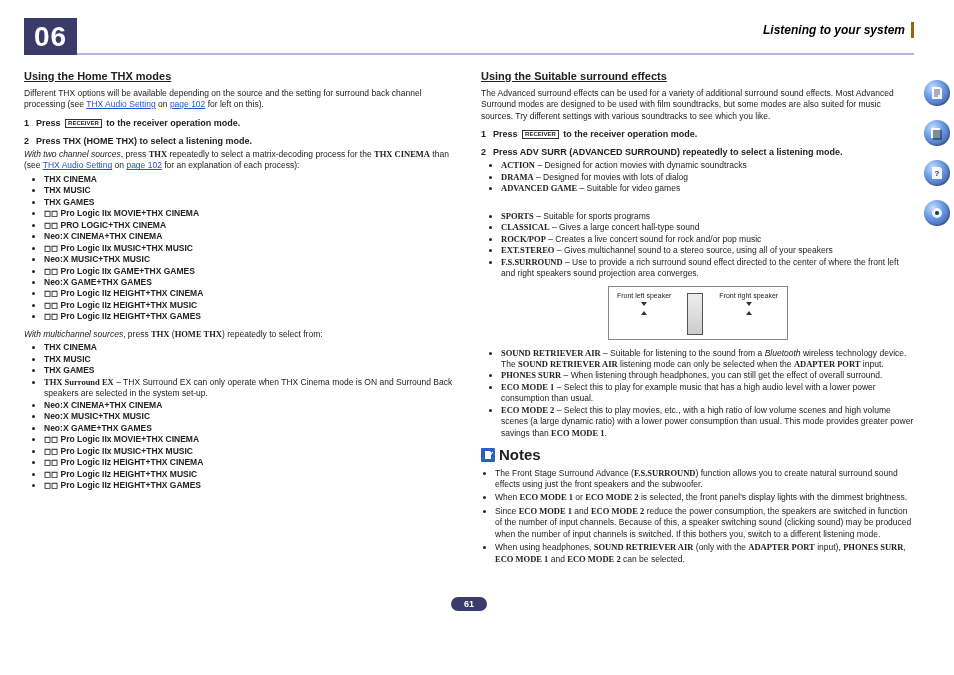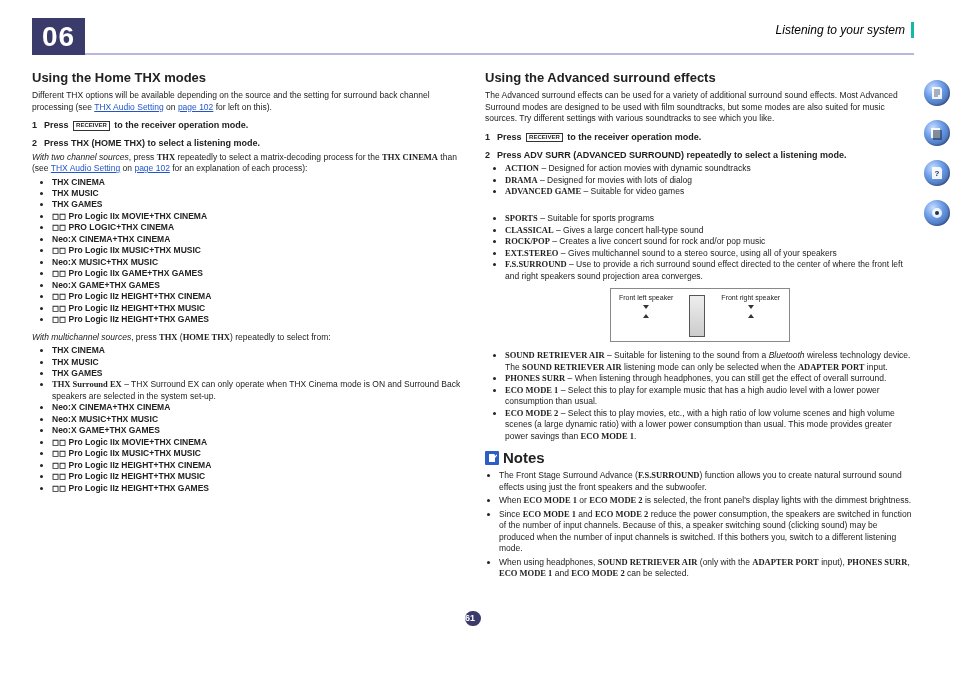--- a/index.html
+++ b/index.html
@@ -6,46 +6,46 @@
     margin: 0;
     font-family: Arial, Helvetica, sans-serif;
     font-size: 8.5px;
     color: #222;
     background: #fff;
     width: 954px;
     line-height: 1.35;
   }
   .page {
     position: relative;
-    padding: 18px 40px 30px 32px;
+    padding: 18px 40px 30px 24px;
     box-sizing: border-box;
   }
   .header { display: flex; align-items: flex-end; margin-bottom: 14px; }
   .chapter-box {
     background: #3b3b6b;
     color: #fff;
     font-size: 28px;
     font-weight: bold;
     padding: 4px 10px 2px 10px;
     letter-spacing: 1px;
     line-height: 1.1;
   }
   .header-line {
     flex: 1;
     border-bottom: 2px solid #b7b7e0;
     margin-left: 0;
     position: relative;
     height: 30px;
   }
-  .rbar { position: absolute; right: 0; bottom: 15px; font-weight: normal; font-style: italic; font-size: 12px; color: #000; border-right: 3px solid #14b8a6; padding-right: 6px; }
+  .rbar { position: absolute; right: 0; bottom: 15px; font-weight: bold; font-style: italic; font-size: 12px; color: #000; border-right: 3px solid #a16207; padding-right: 6px; }
 
   .columns { display: flex; gap: 24px; }
   .col { flex: 1; min-width: 0; }
 
-  h2 { font-size: 13px; font-weight: bold; margin: 0 0 4px 0; }
+  h2 { font-size: 11px; font-weight: bold; text-decoration: underline; margin: 0 0 4px 0; }
 
   .step { font-weight: bold; font-size: 9px; margin: 6px 0 2px 0; display: flex; }
   .step .num { width: 12px; flex: none; }
   .step .lbl { flex: 1; }
   .receiver-tag {
     display: inline-block;
     border: 1px solid #333;
     font-size: 6px;
     padding: 0 2px;
     vertical-align: middle;
@@ -79,23 +79,23 @@
   .spk-triangle.up { border-top:none; border-bottom:4px solid #333; }
   .spk-rect { width: 14px; height: 40px; border:1px solid #555; background: linear-gradient(#eee,#ccc); margin-top:2px; }
 
   .notes-hdr { display:flex; align-items:center; gap:4px; margin-top:6px; font-size:15px; font-weight:bold;}
   .notes-icon { width:14px; height:14px; background:#2b5fc4; position:relative; border-radius:1px; display:flex; align-items:center; justify-content:center;}
   .notes-icon svg { width:10px; height:10px; }
   ul.notes { margin: 2px 0 0 14px; padding:0; }
   ul.notes li { list-style: disc; font-size:8.5px; font-weight:normal; margin-bottom:2px; }
 
   .page-num {
-    display:block; width:16px; margin:30px auto 0 auto;
+    display:block; width:36px; margin:30px auto 0 auto;
     background:#3b3b6b; color:#fff; font-weight:bold; font-size:9px;
-    text-align:left; border-radius:9px; padding:1px 0;
+    text-align:center; border-radius:9px; padding:1px 0;
   }
 
   .side-icons { position:absolute; right:4px; top:80px; display:flex; flex-direction:column; gap:14px; }
   .side-icons .ic { width:26px; height:26px; border-radius:50%; background: radial-gradient(circle at 35% 30%, #c9ddff 0%, #6a9be6 40%, #34559a 100%); box-shadow: inset -1px -1px 2px rgba(0,0,0,.3); display:flex; align-items:center; justify-content:center; }
   .side-icons svg { width:16px; height:16px; }
 
   b { font-weight:bold;font-family:Liberation Serif, serif; }
 </style>
 </head>
 <body>
@@ -187,21 +187,21 @@
           <li>Neo:X GAME+THX GAMES</li>
           <li>◻◻ Pro Logic IIx MOVIE+THX CINEMA</li>
           <li>◻◻ Pro Logic IIx MUSIC+THX MUSIC</li>
           <li>◻◻ Pro Logic IIz HEIGHT+THX CINEMA</li>
           <li>◻◻ Pro Logic IIz HEIGHT+THX MUSIC</li>
           <li>◻◻ Pro Logic IIz HEIGHT+THX GAMES</li>
         </ul>
     </div>
 
     <div class="col">
-      <h2>Using the Advanced surround effects</h2>
+      <h2>Using the Suitable surround effects</h2>
       <p>The Advanced surround effects can be used for a variety of additional surround sound effects. Most Advanced Surround modes are designed to be used with film soundtracks, but some modes are also suited for music sources. Try different settings with various soundtracks to see which you like.</p>
 
       <div class="step">
         <span class="num">1</span>
         <span class="lbl"><span>Press</span> <span class="receiver-tag">RECEIVER</span> <span>to the receiver operation mode.</span></span>
       </div>
       <div class="step">
         <span class="num">2</span>
           <span class="lbl">Press ADV SURR (ADVANCED SURROUND) repeatedly to select a listening mode.</span>
       </div>

